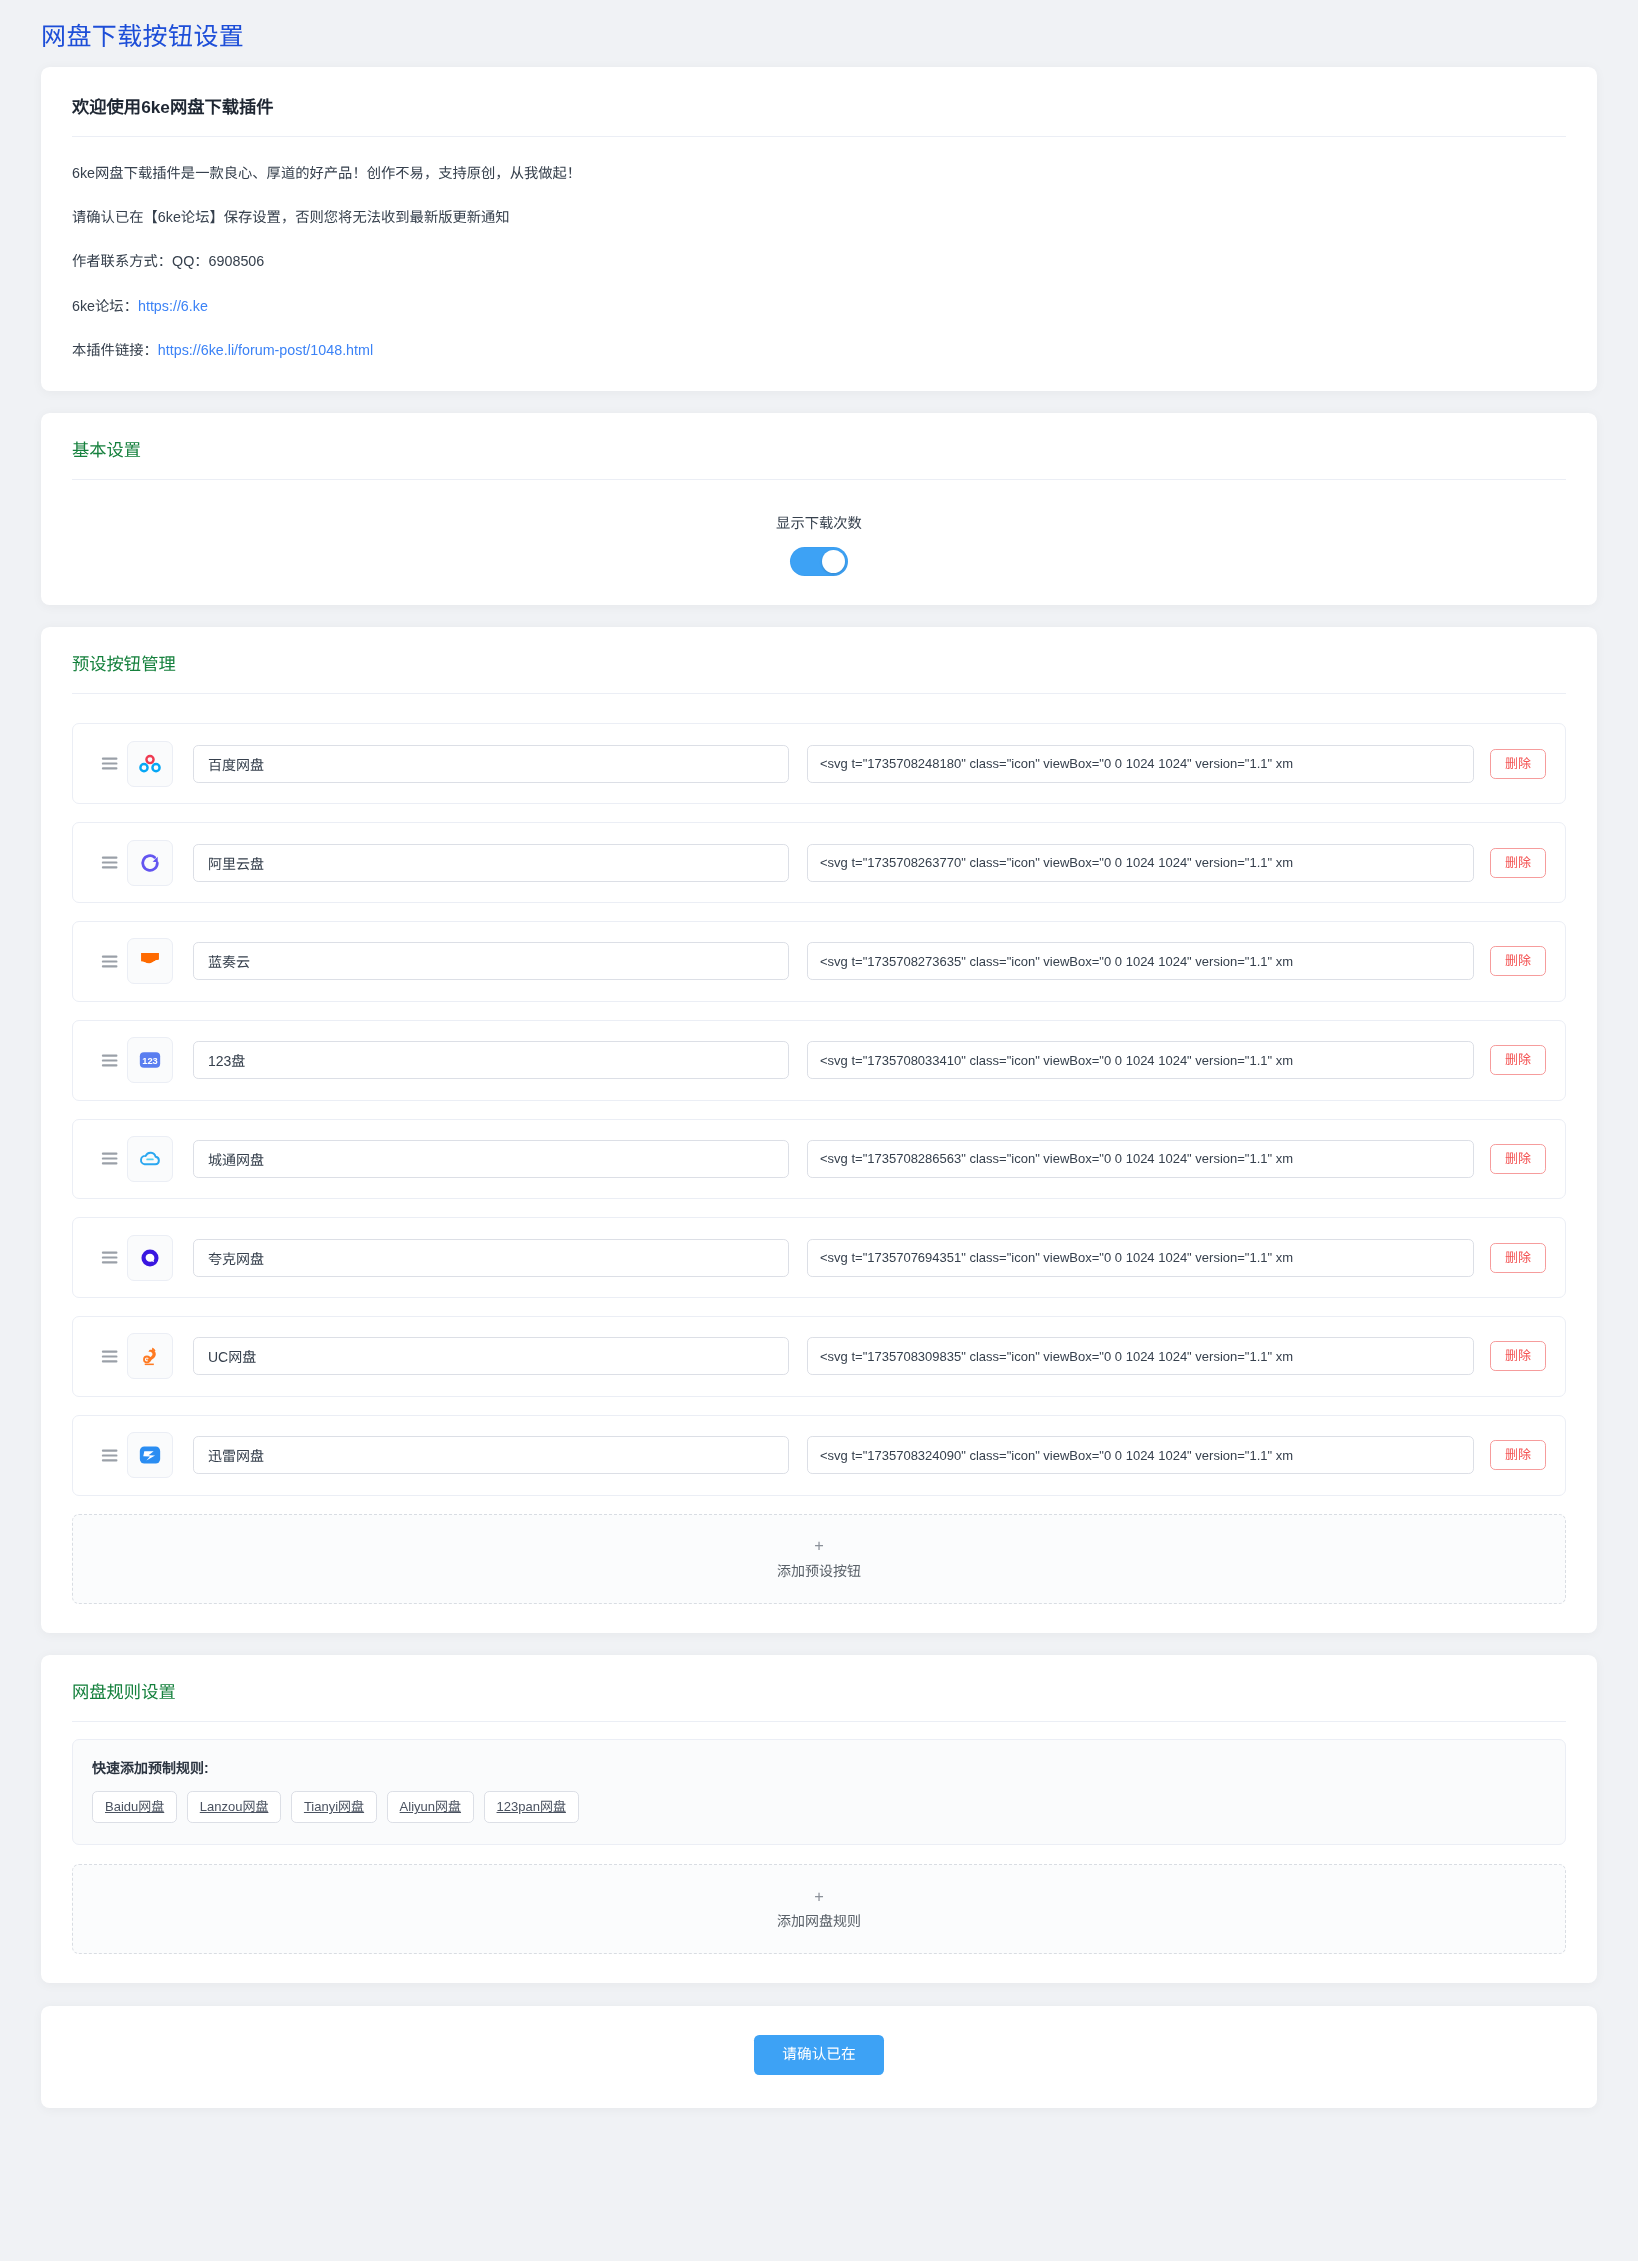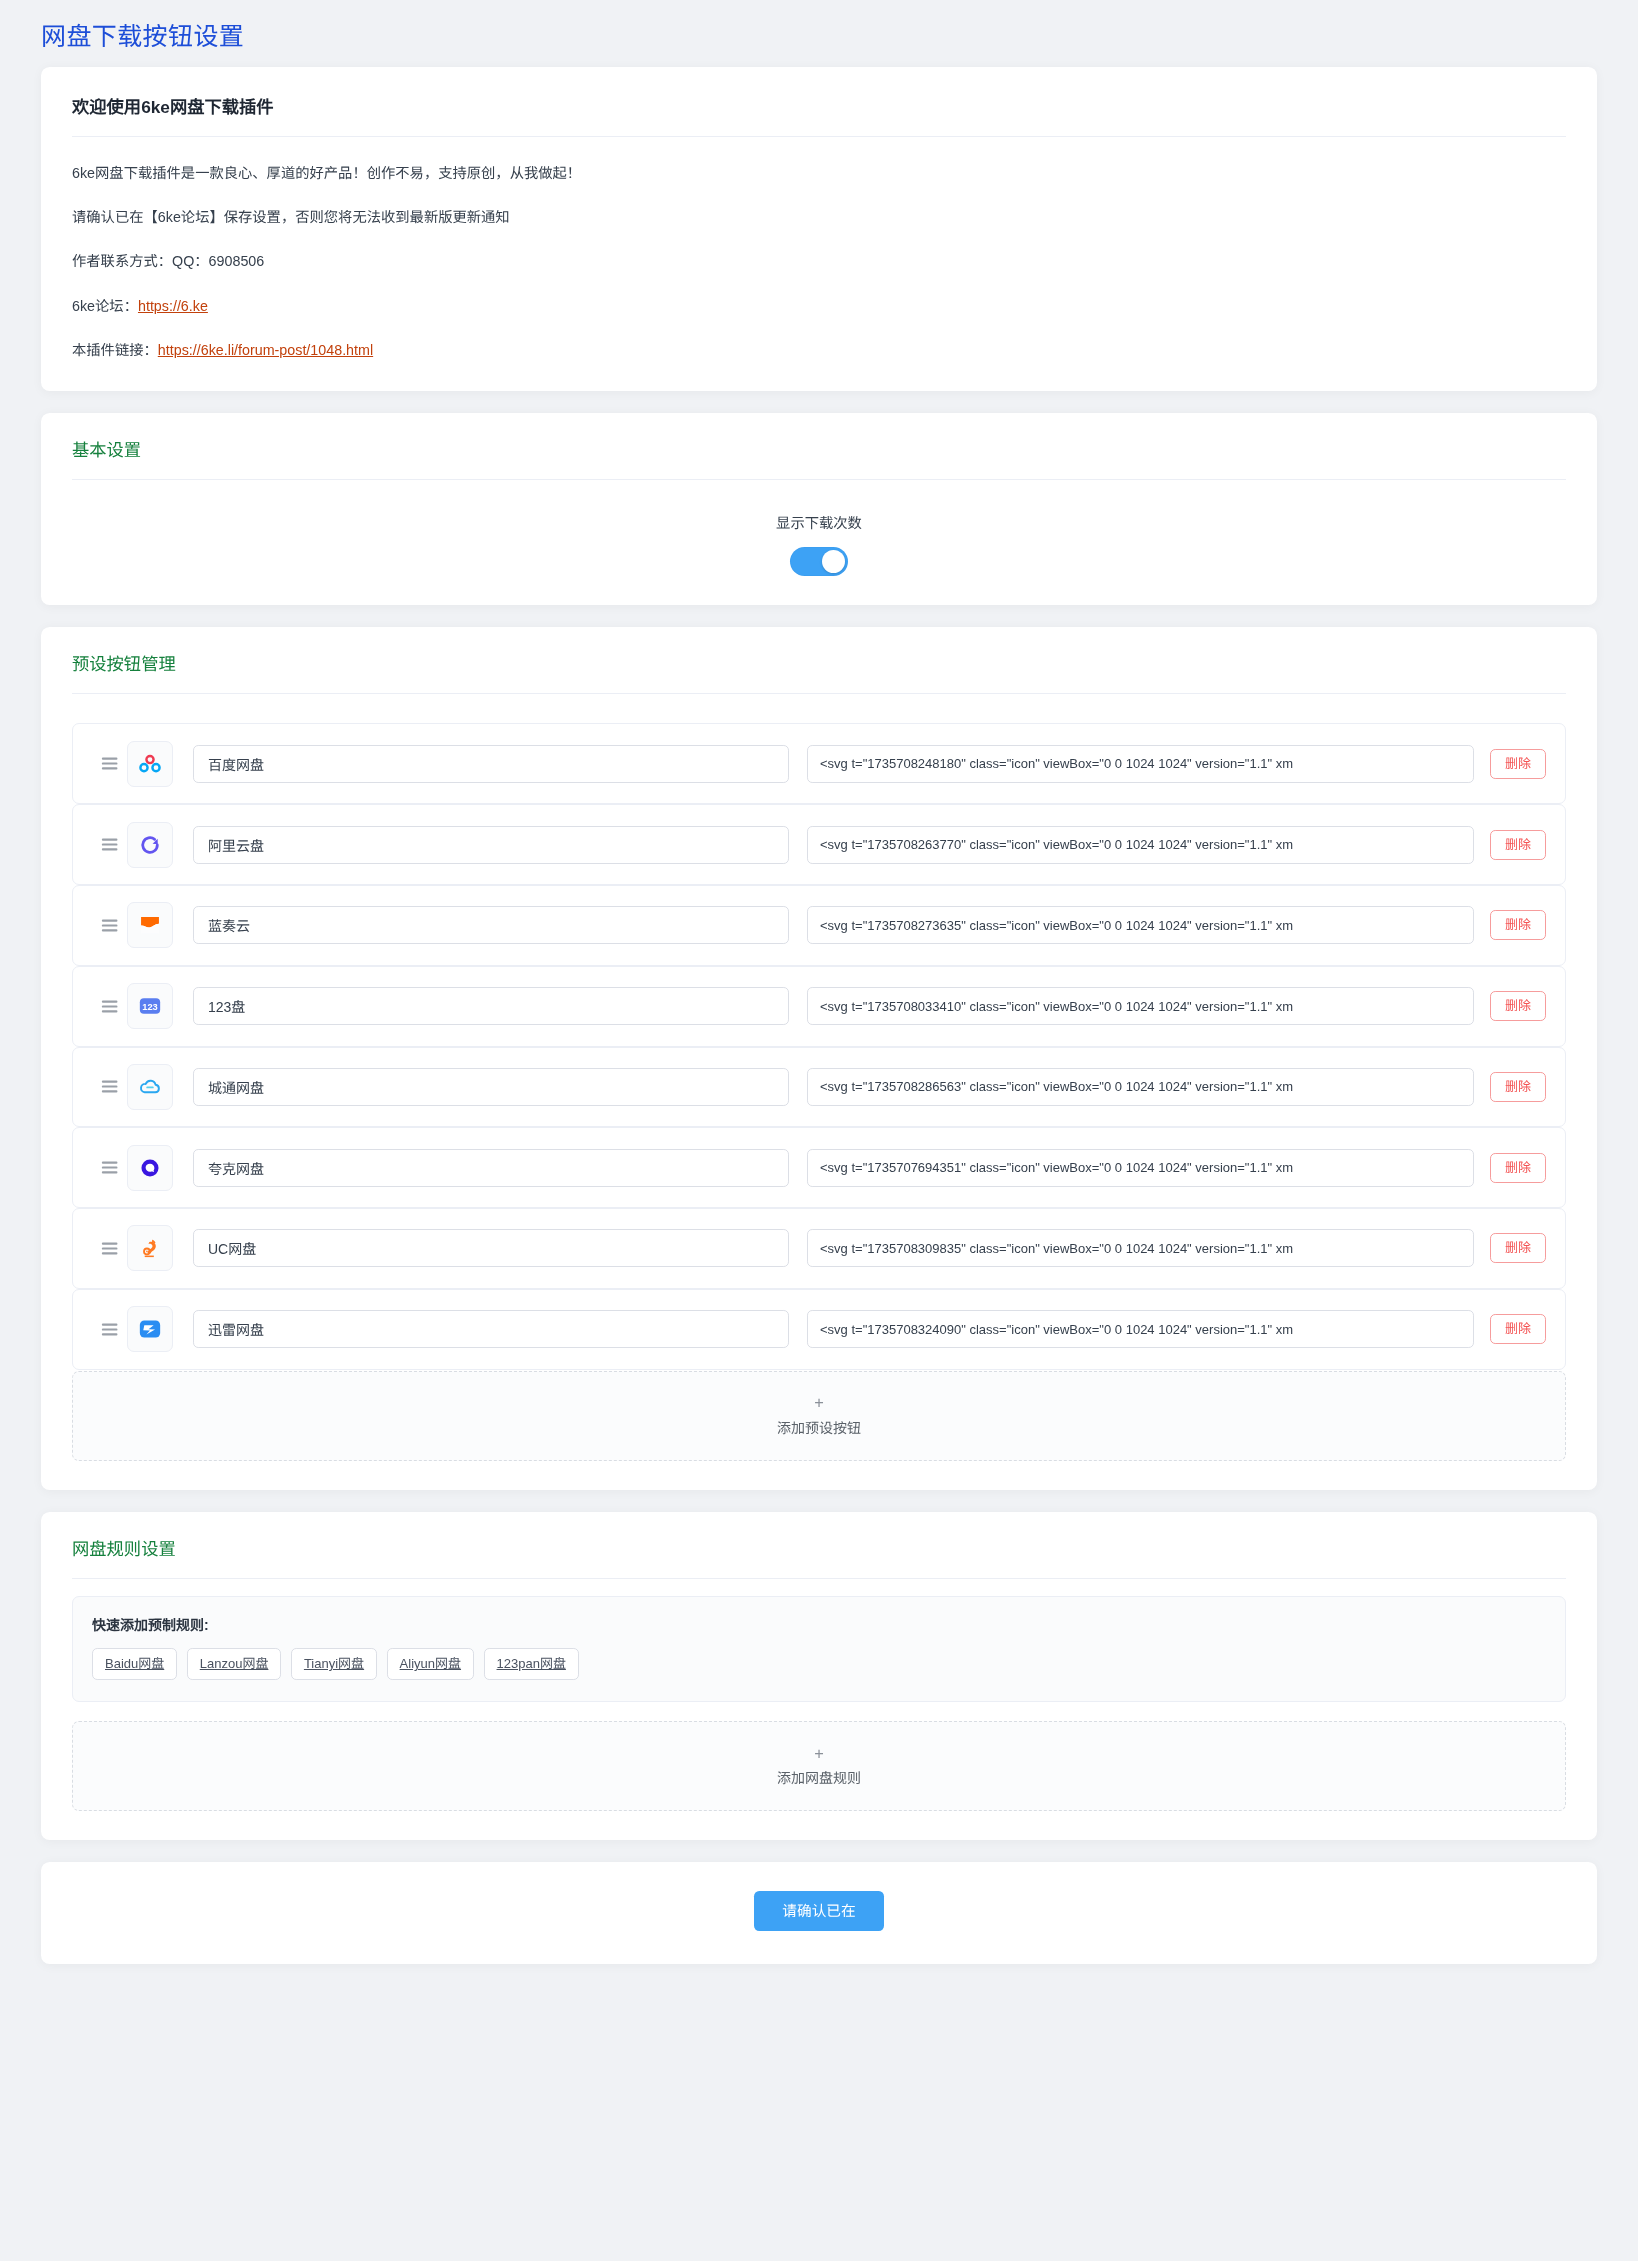--- a/index.html
+++ b/index.html
@@ -61,22 +61,21 @@
   }
   .intro-body { padding-top: 14px; }
   .intro-line {
     font-size: 14.3px;
     line-height: 1.5;
     color: #36404d;
     margin: 0 0 23px 0;
   }
   .intro-line:last-child { margin-bottom: 0; }
   .intro-link {
-    color: #c2410c;
-    text-decoration: underline;
+    color: #3b82f6;
     cursor: pointer;
     text-align: center;
   }
 
   
   .setting-row {
     display: flex;
     align-items: center;
     gap: 15.5px;
     padding-top: 19px;
@@ -110,20 +109,21 @@
 
   
   .preset-list { padding-top: 17.3px; }
   .preset-row {
     display: flex;
     align-items: center;
     gap: 0;
     border: 0.9px solid #ebeef5;
     border-radius: 7px;
     padding: 16.4px 19px;
+    margin-bottom: 18px;
     background: #fff;
   }
   .drag-handle {
     flex: none;
     width: 35px;
     display: flex;
     align-items: center;
     justify-content: center;
     cursor: grab;
     color: #9aa0a8;

